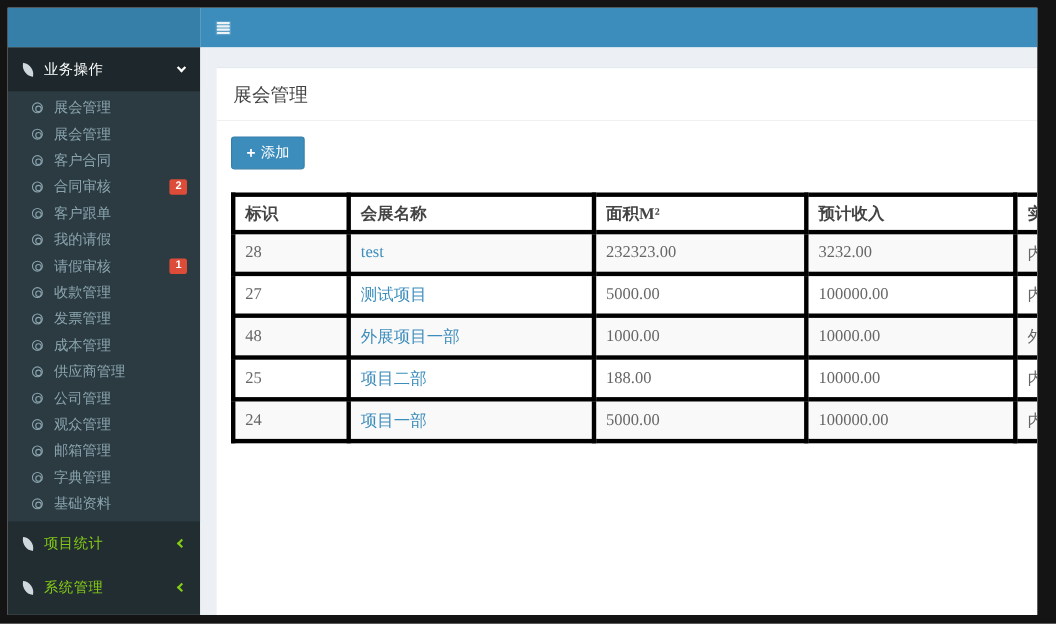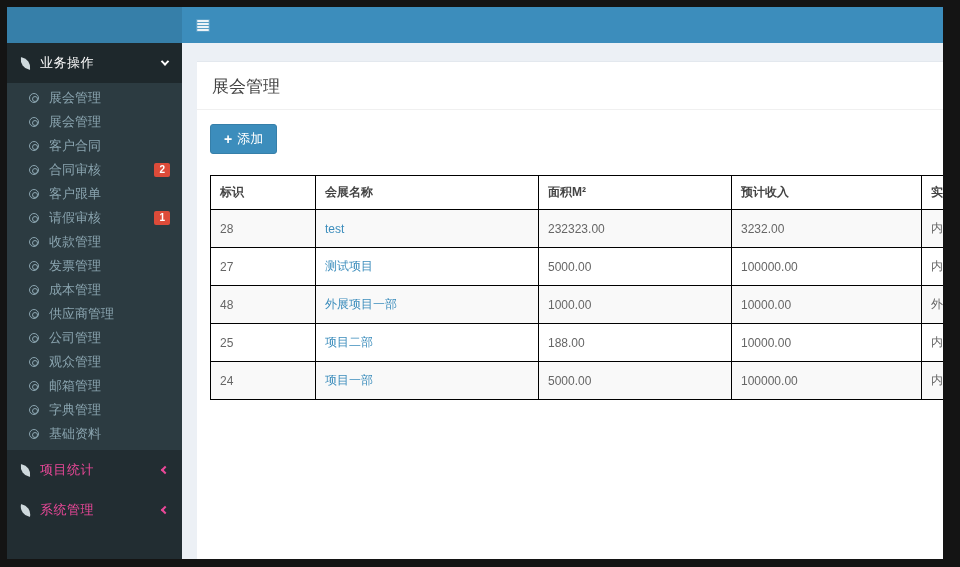--- a/index.html
+++ b/index.html
@@ -26,21 +26,21 @@
     display:flex; flex-direction:column; justify-content:space-between;
     cursor:pointer; padding:1px 1px; background:rgba(255,255,255,.15); border-radius:1px;
   }
   .hamburger span { display:block; height:2px; background:#eef3f7; border-radius:1px; }
   
   .app-body { flex:1; display:flex; overflow:hidden; }
   .sidebar { width:175px; background:#222d32; flex:0 0 175px; font-size:13px; }
   .side-section {
     display:flex; align-items:center;
     padding:11px 14px 11px 13px;
-    color:#ec4899; cursor:pointer;
+    color:#84cc16; cursor:pointer;
   }
   .side-section.open { background:#1e282c; color:#fff; }
   .side-section .label { margin-left:9px; flex:1; letter-spacing:.5px; }
   .leaf {
     display:inline-block; width:11px; height:11px;
     background:#cfd9dd;
     border-radius:0 95% 0 95%;
     transform:rotate(10deg);
     flex:0 0 11px;
   }
@@ -86,23 +86,23 @@
   .panel-body { padding:14px 13px; }
   .btn-add {
     display:inline-flex; align-items:center;
     background:#3c8dbc; border:1px solid #367fa9; border-radius:3px;
     color:#fff; font-size:13px;
     padding:5px 13px; cursor:pointer; font-family:inherit;
   }
   .btn-add .plus { font-weight:bold; font-size:14px; margin-right:5px; line-height:13px; }
   .grid { width:880px; border-collapse:collapse; margin-top:21px; table-layout:fixed; }
   .grid th, .grid td {
-    border:1px solid #000000;
-    font-size:12px; padding:0 9px;
-    overflow:hidden; white-space:nowrap;
+    border:4px solid #000000;
+    font-size:15px; padding:0 9px;
+    overflow:hidden; white-space:nowrap;font-family:Liberation Serif, serif;
   }
   .grid th { height:34px; color:#444; font-weight:bold; text-align:left; }
   .grid td { height:38px; color:#666; }
   .grid .num { text-align:left; }
   .grid tbody tr:nth-child(odd) { background:#f9f9f9; }
   .grid a { color:#3c8dbc; text-decoration:none; cursor:pointer; }
   .c-id { width:105px; } .c-name { width:223px; } .c-area { width:193px; }
   .c-income { width:190px; } .c-dept { width:169px; }
 </style>
 </head>
@@ -149,20 +149,24 @@
           <span class="bullseye"></span>
           <span class="label">合同审核</span>
           <span class="badge">2</span>
         </li>
         <li>
           <span class="bullseye"></span>
           <span class="label">客户跟单</span>
         </li>
         <li>
           <span class="bullseye"></span>
+          <span class="label">我的请假</span>
+        </li>
+        <li>
+          <span class="bullseye"></span>
           <span class="label">请假审核</span>
           <span class="badge">1</span>
         </li>
         <li>
           <span class="bullseye"></span>
           <span class="label">收款管理</span>
         </li>
         <li>
           <span class="bullseye"></span>
           <span class="label">发票管理</span>

